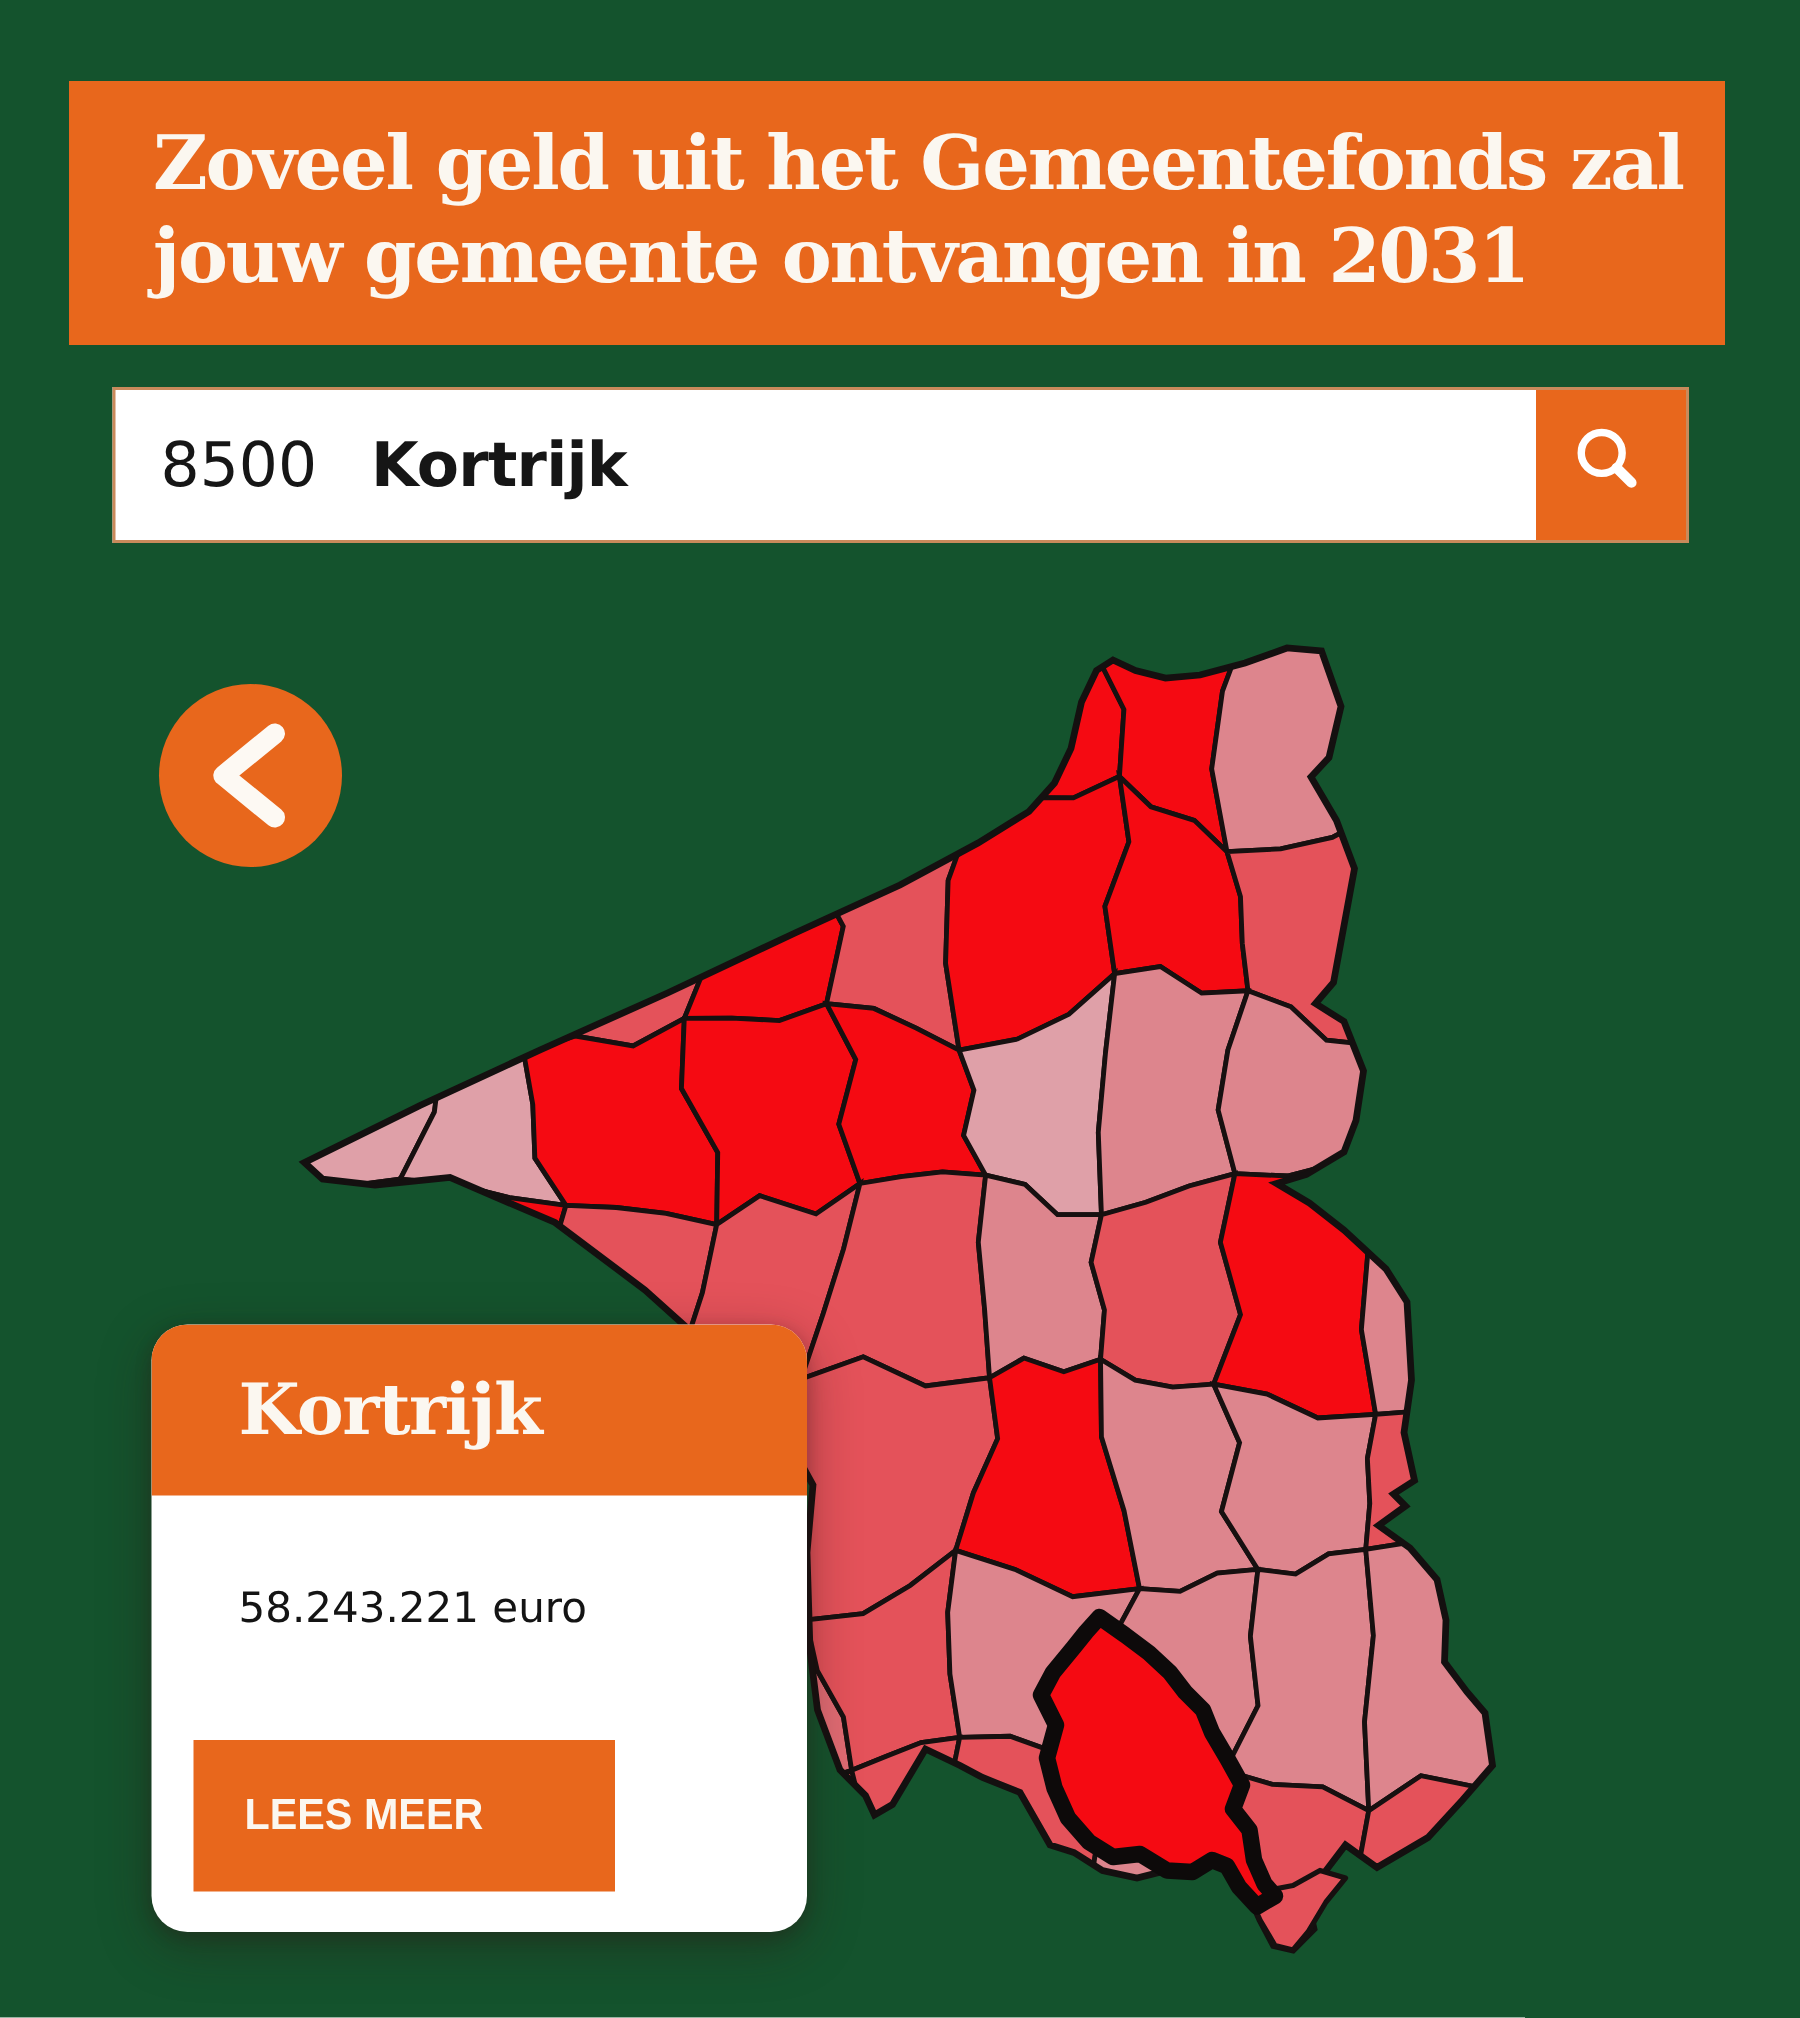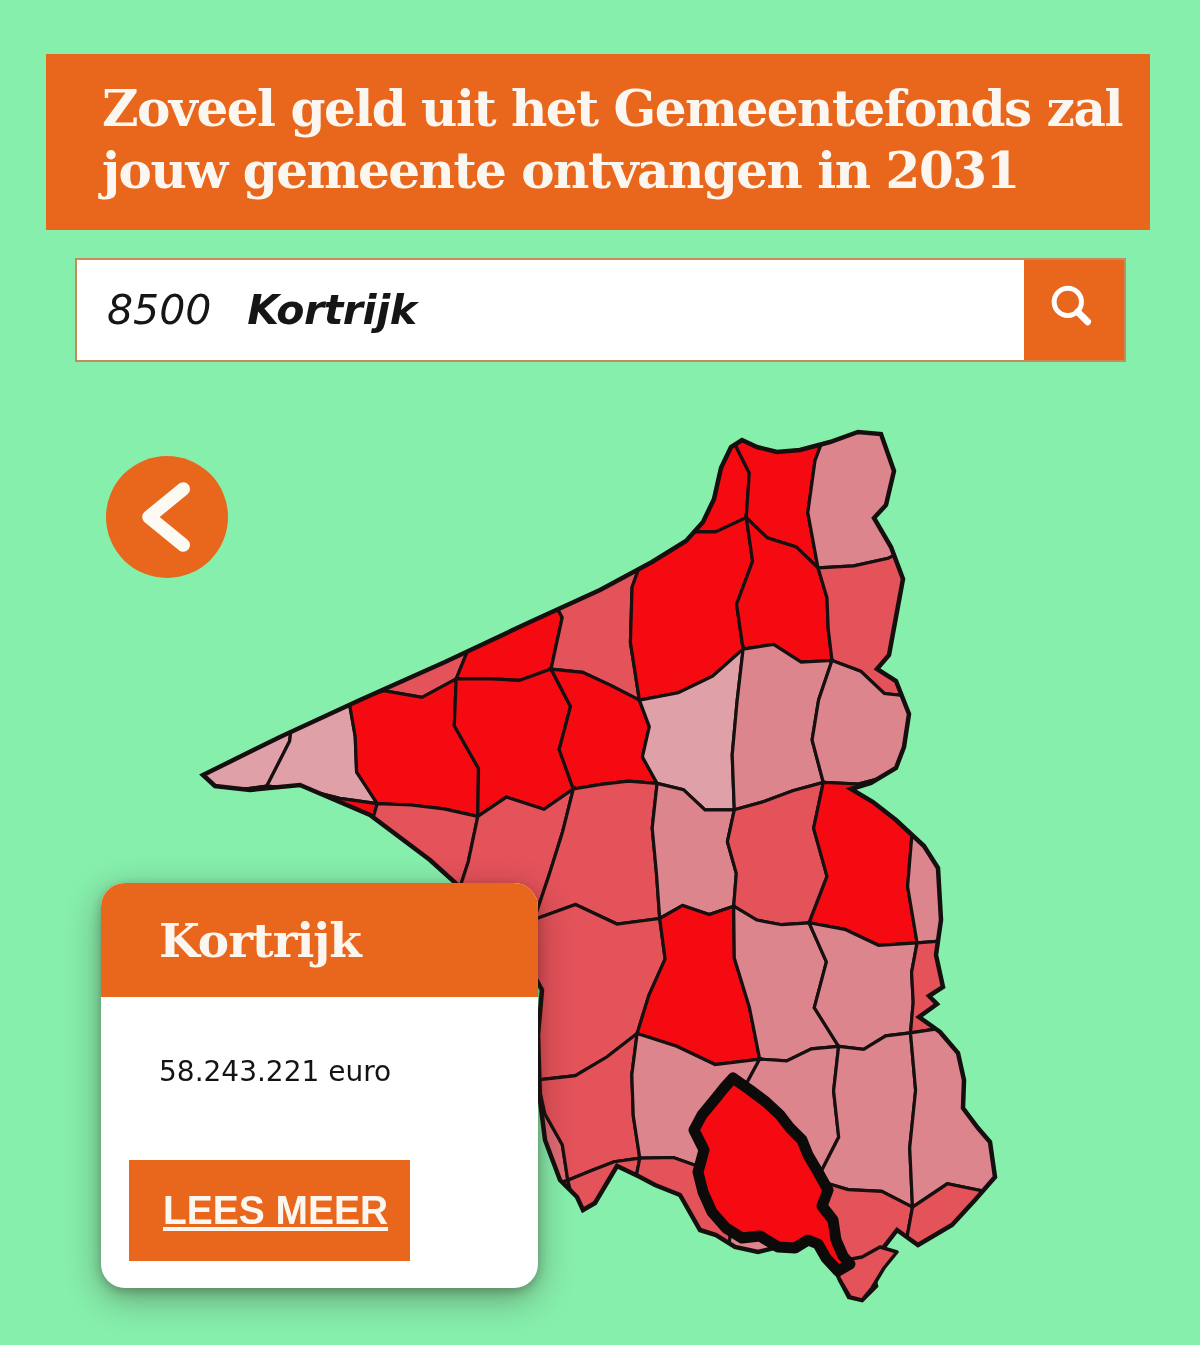--- a/index.html
+++ b/index.html
@@ -1,29 +1,29 @@
 <!DOCTYPE html>
 <html><head>
 <meta charset="utf-8">
 <style>
   html,body{margin:0;padding:0;background:#ffffff;}
-  .page{position:relative;width:1200px;height:1345px;overflow:hidden;background:#86efac;
+  .page{position:relative;width:1200px;height:1345px;overflow:hidden;background:#14532d;
         font-family:"DejaVu Sans","Liberation Sans",sans-serif;}
 
   
   .banner{position:absolute;left:46px;top:54px;width:1104px;height:176px;z-index:4;}
   .banner h1{margin:0;padding:24px 20px 0 56px;white-space:pre-line;
              font-family:"DejaVu Serif","Liberation Serif",serif;font-weight:700;
              font-size:50px;line-height:62px;letter-spacing:-1.5px;}
 
   
   .searchbar{position:absolute;left:75px;top:258px;width:1051px;height:104px;z-index:4;
              background:#ffffff;border:2px solid #c98a5b;box-sizing:border-box;
              display:flex;align-items:center;}
-  .searchtext{display:flex;align-items:center;padding-left:30px;font-size:41px;color:#161616;font-style:italic;}
+  .searchtext{display:flex;align-items:center;padding-left:30px;font-size:41px;color:#161616;}
   .searchtext .postal{font-weight:400;}
   .searchtext .muni{font-weight:700;margin-left:36px;letter-spacing:-0.5px;}
   .searchbtn{margin-left:auto;width:100px;height:100px;border:none;cursor:pointer;
              display:flex;align-items:center;justify-content:center;}
 
   
   .backbtn{position:absolute;left:106px;top:456px;width:122px;height:122px;border-radius:50%;
            z-index:3;border:none;cursor:pointer;display:flex;align-items:center;justify-content:center;}
 
   
@@ -32,22 +32,22 @@
   
   .card{position:absolute;left:101px;top:883px;width:437px;height:405px;z-index:5;
         background:#ffffff;border-radius:24px;overflow:hidden;
         box-shadow:0 10px 34px rgba(45,20,18,0.38), 0 3px 10px rgba(45,20,18,0.25);}
   .cardhead{height:114px;display:flex;align-items:center;padding-left:58px;}
   .cardhead h2{margin:0;font-family:"DejaVu Serif","Liberation Serif",serif;font-weight:700;
                font-size:47px;letter-spacing:-1px;}
   .cardvalue{margin:58px 0 0 58px;font-size:28px;color:#141414;}
   .cardbtn{position:absolute;left:28px;top:277px;width:281px;height:101px;border:none;cursor:pointer;
            display:flex;align-items:center;padding-left:34px;box-sizing:border-box;
-           font-family:"Liberation Sans","DejaVu Sans",sans-serif;font-weight:700;font-size:41px;
-           letter-spacing:0px;text-decoration:underline;}
+           font-family:"Liberation Sans","DejaVu Sans",sans-serif;font-weight:700;font-size:29px;
+           letter-spacing:0px;}
   .cardbtn span{display:inline-block;transform:scaleX(0.95);transform-origin:left center;}
 </style>
 </head>
 <body>
 
 <div class="page">
 
   <header class="banner" style="background: rgb(232, 103, 28);">
     <h1 style="color: rgb(251, 247, 240);">Zoveel geld uit het Gemeentefonds zal
 jouw gemeente ontvangen in 2031</h1>

